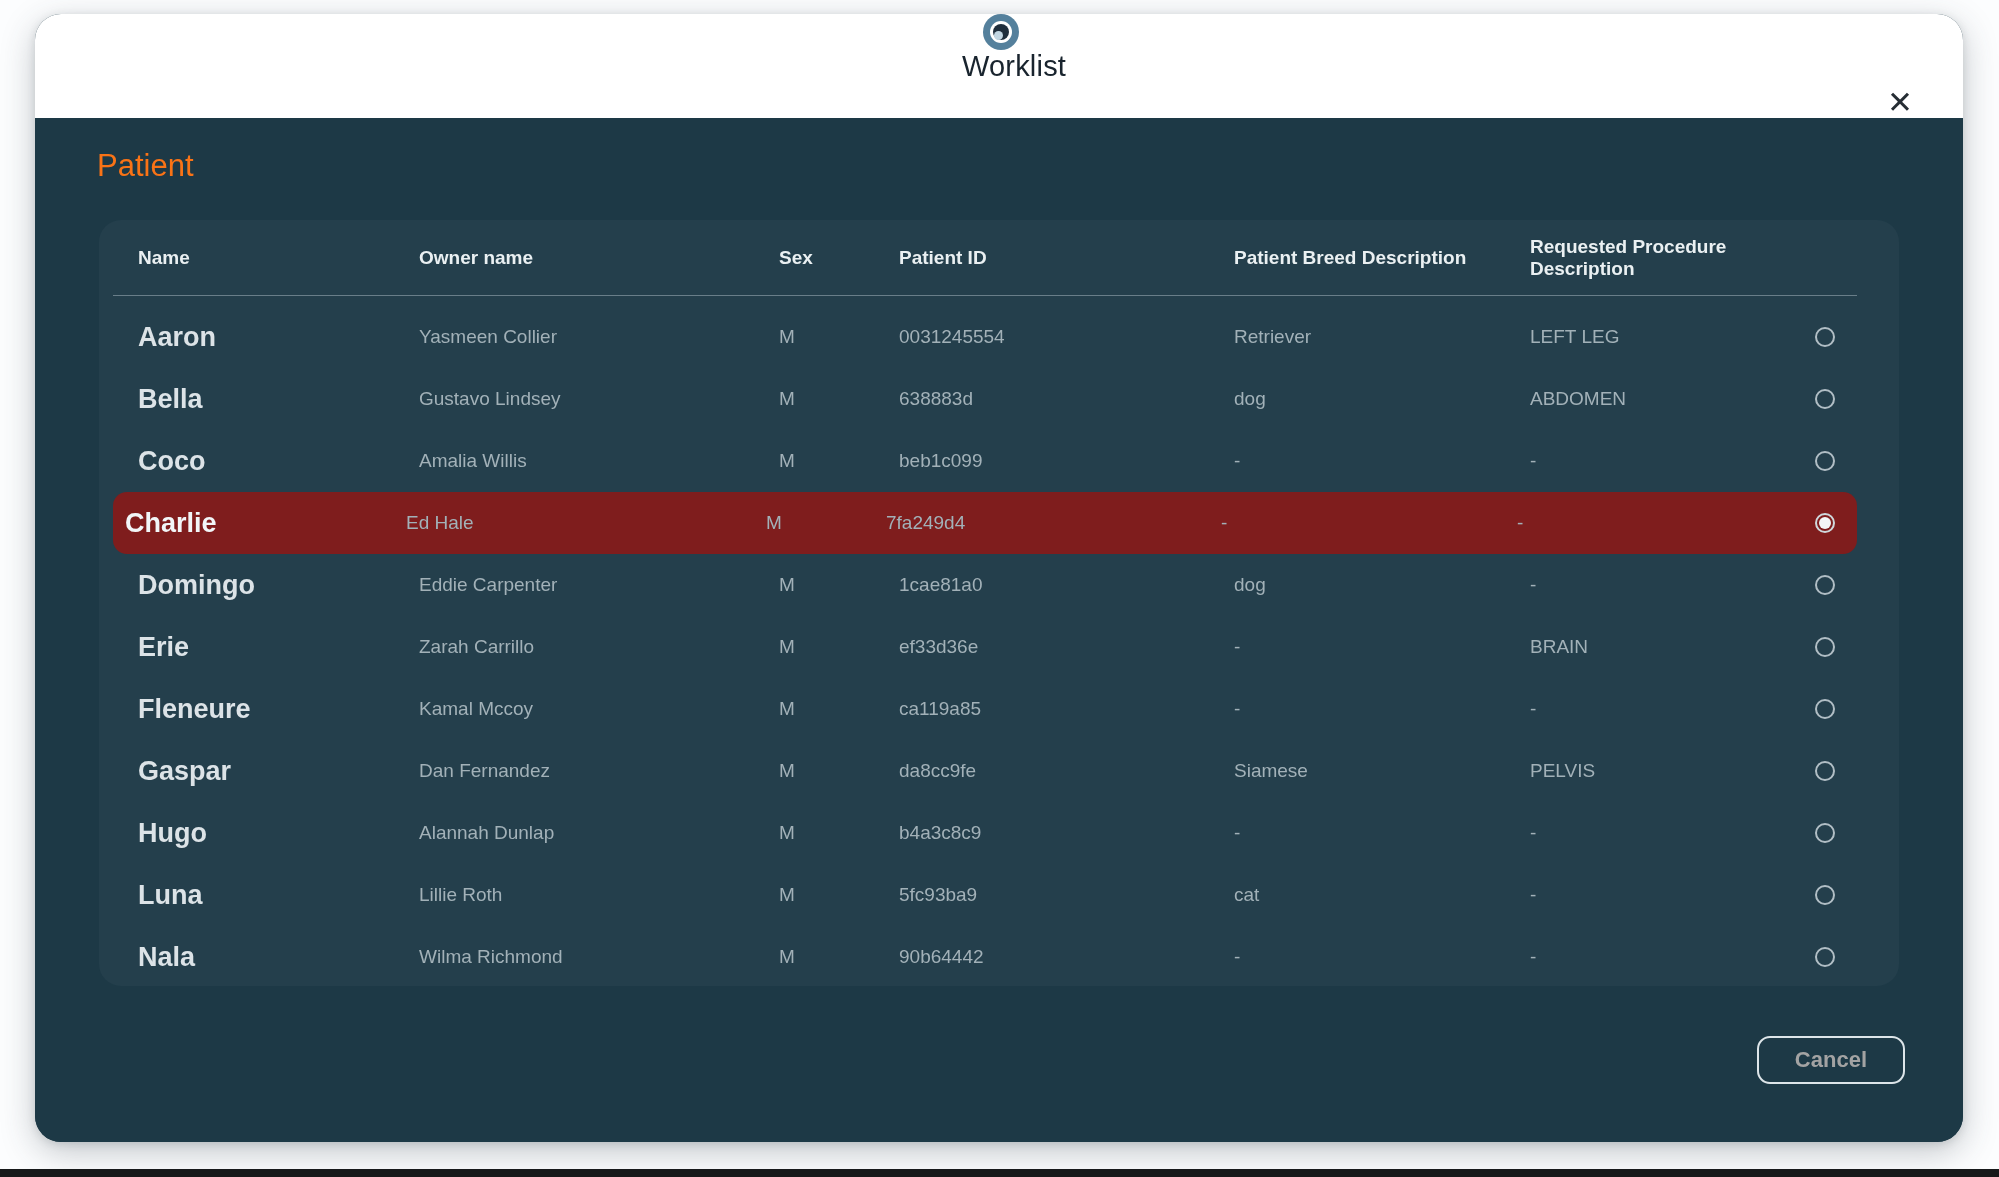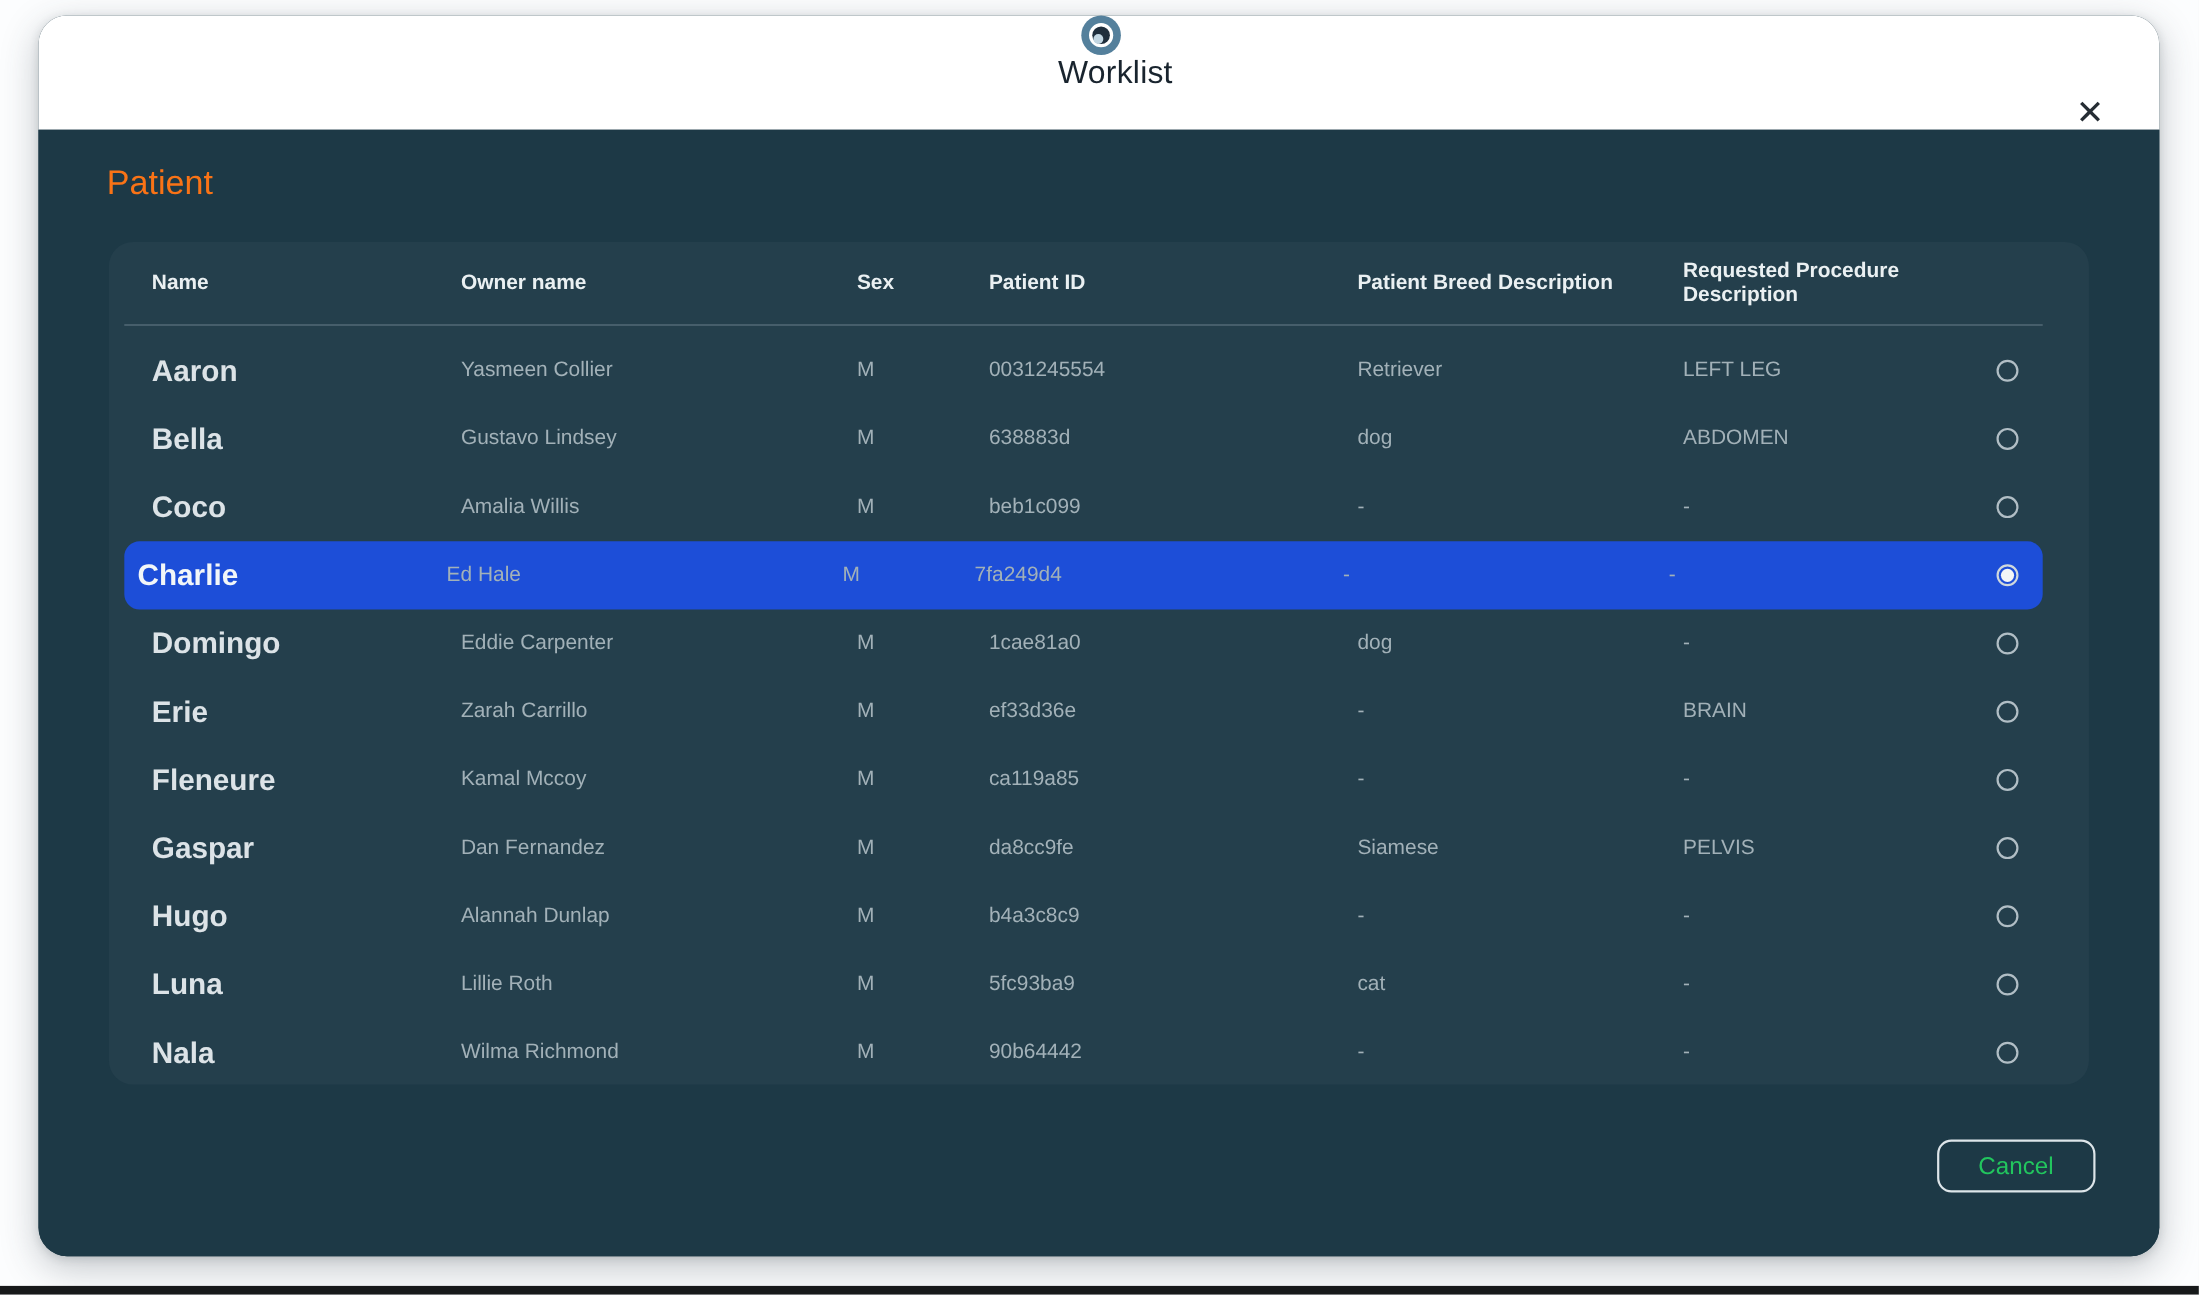--- a/index.html
+++ b/index.html
@@ -62,21 +62,21 @@
     padding-left: 25px;
     box-sizing: border-box;
   }
   .thead {
     height: 76px;
     border-bottom: 1px solid rgba(190,205,213,.45);
   }
   .th { font-size: 19px; font-weight: 600; color: #eaf0f2; }
   .tbody { padding-top: 10px; }
   .row { height: 62px; border-radius: 14px; cursor: pointer; }
-  .row.selected { background: #1d4ed8; padding-left: 12px; }
+  .row.selected { background: #7f1d1d; padding-left: 12px; }
   .cell-name { font-size: 27px; font-weight: 700; color: #dce3e7; }
   .cell { font-size: 19px; font-weight: 400; color: #a2b1b8; }
   .row.selected .cell-name { color: #f2f6f8; }
 
   .radio-wrap { display: flex; justify-content: center; }
   .radio {
     width: 20px; height: 20px; box-sizing: border-box;
     border: 2px solid #b1bec5; border-radius: 50%;
     position: relative; background: transparent;
   }
@@ -93,21 +93,21 @@
     display: flex; gap: 32px; align-items: center;
   }
   .btn {
     height: 48px; box-sizing: border-box;
     border-radius: 13px; background: transparent; cursor: pointer;
     font-family: inherit; display: flex; align-items: center; justify-content: center;
   }
   .btn-cancel {
     padding: 0 36px;
     border: 2px solid #dde5e9;
-    color: #22c55e; font-size: 22px; font-weight: 400;
+    color: #a3a3a3; font-size: 22px; font-weight: 700;
   }
   .btn-apply {
     padding: 0 28px; gap: 13px;
     border: 2px solid #4f86a6;
     color: #63a9d2; font-size: 22px; font-weight: 700;
   }
   .btn-apply .check { font-size: 22px; font-weight: 700; color: #63a9d2; }
 
   
   .bottom-strip {

